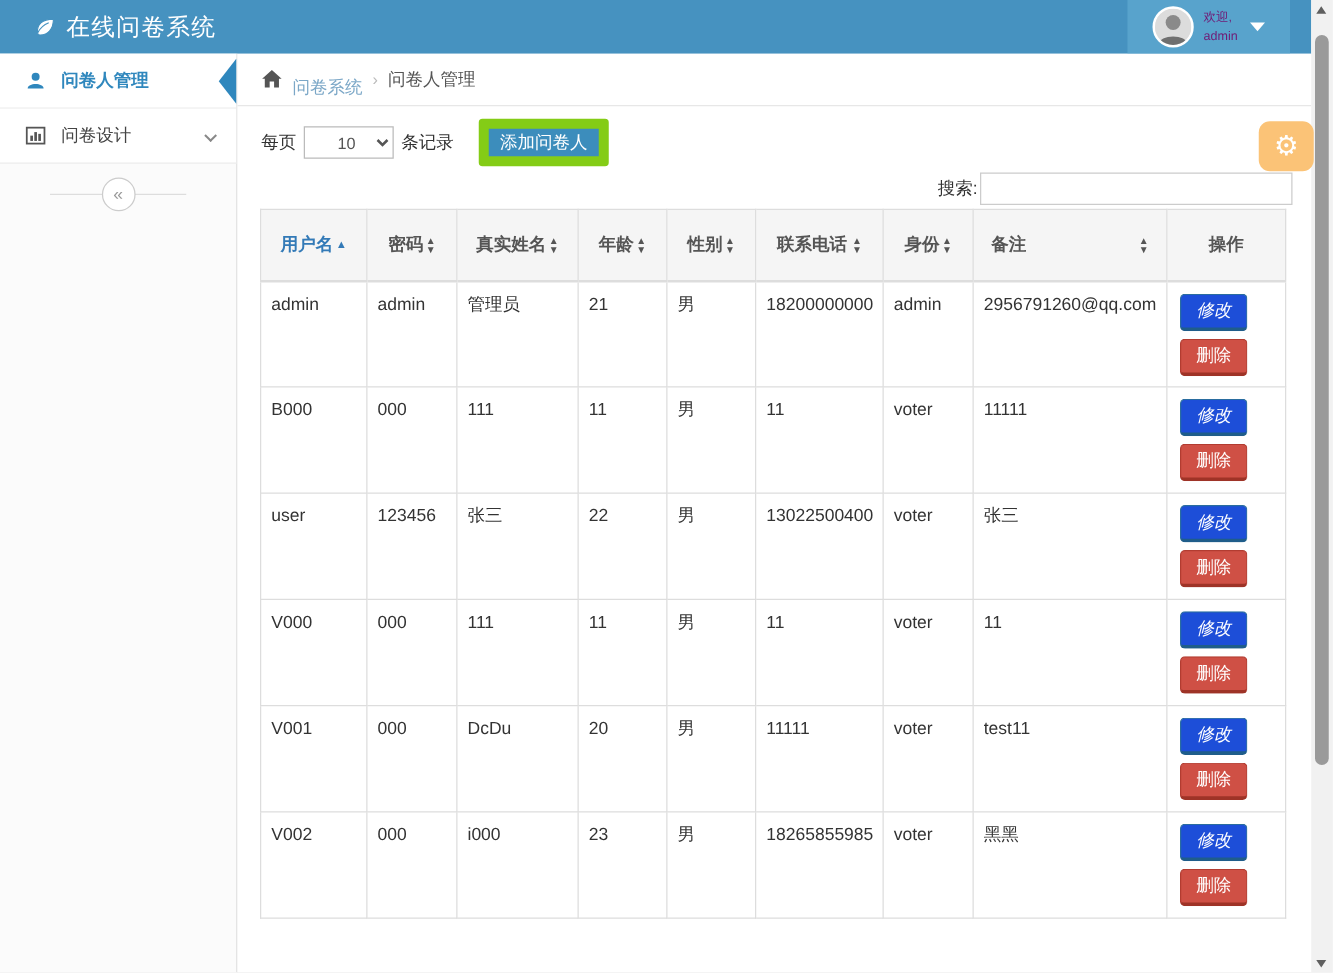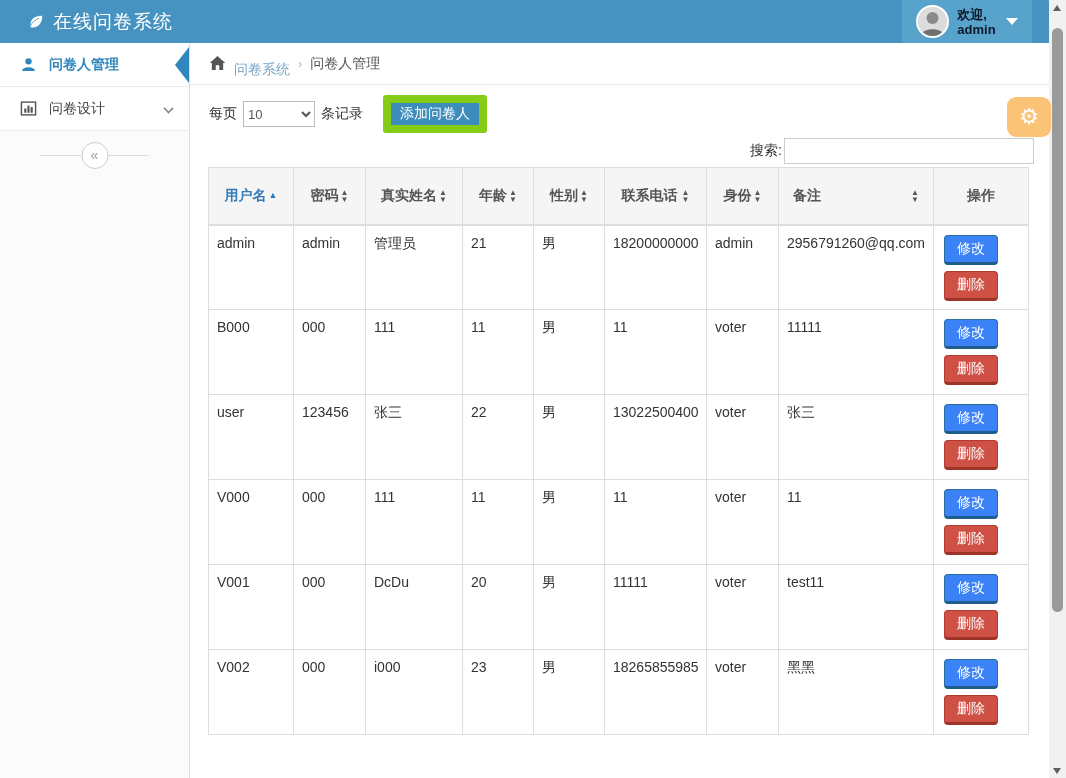--- a/index.html
+++ b/index.html
@@ -6,62 +6,62 @@
   html,body { background:#e9e9e9; }
   body { font-family:"Liberation Sans","DejaVu Sans",sans-serif; }
   .page { position:relative; width:1066px; height:778px; background:#fff; overflow:hidden; margin:0 auto; }
 
   
   .navbar { position:absolute; left:0; top:0; width:1049px; height:43px; background:#4692c0; display:flex; align-items:center; }
   .brand { display:flex; align-items:center; gap:9px; padding-left:27px; color:#fff; font-size:19px; letter-spacing:1px; }
   .brand svg { display:block; }
   .nav-user { position:absolute; right:17px; top:0; height:43px; width:130px; background:#58a3cc; display:flex; align-items:center; justify-content:center; gap:8px; cursor:pointer; }
   .avatar { width:33px; height:33px; border-radius:50%; border:2px solid #fff; background:#e8e8e8; overflow:hidden; flex:0 0 auto; }
-  .welcome { color:#0f172a; font-size:13px; line-height:15px; font-weight:700; }
+  .welcome { color:#701a75; font-size:10px; line-height:15px; font-weight:400; }
   .caret-down { width:0; height:0; border-left:6px solid transparent; border-right:6px solid transparent; border-top:7px solid #fff; margin-left:2px; }
 
   
   .sidebar { position:absolute; left:0; top:43px; width:190px; height:735px; background:#fbfbfb; border-right:1px solid #ddd; }
   .side-item { position:relative; height:44px; display:flex; align-items:center; gap:12px; padding-left:20px; background:#fff; border-bottom:1px solid #ececec; font-size:14px; color:#444; cursor:pointer; }
   .side-item.active { color:#2f87bd; font-weight:700; }
   .side-wedge { position:absolute; right:0; top:4px; width:0; height:0; border-top:18px solid transparent; border-bottom:18px solid transparent; border-right:14px solid #2f87bd; }
   .side-chevron { position:absolute; right:16px; top:17px; width:9px; height:9px; border-right:2px solid #888; border-bottom:2px solid #888; transform:rotate(45deg) scale(.8); }
   .side-collapse { position:relative; height:50px; }
   .side-collapse .line { position:absolute; left:40px; right:40px; top:24px; border-top:1px solid #ddd; }
   .collapse-btn { position:absolute; left:50%; top:11px; transform:translateX(-50%); width:27px; height:27px; border-radius:50%; background:#fff; border:1px solid #ccc; color:#999; font-size:14px; line-height:24px; text-align:center; cursor:pointer; }
 
   
   .main { position:absolute; left:190px; top:43px; width:859px; height:735px; background:#fff; }
   .breadcrumb-bar { height:42px; border-bottom:1px solid #e7e7e7; display:flex; align-items:center; gap:8px; padding-left:19px; font-size:14px; }
   .bc-link { color:#7ba7c7; cursor:pointer;margin-top:13px; }
   .bc-sep { color:#bbb; font-size:13px; }
   .bc-current { color:#555; }
 
   .toolbar { display:flex; align-items:center; gap:6px; padding:10px 0 0 19px; font-size:14px; color:#333; }
-  .per-page-select { width:72px; height:26px; border:1px solid #bbb; background:#fff; color:#555; font-size:13px; padding-left:0; }
+  .per-page-select { width:72px; height:26px; border:1px solid #bbb; background:#fff; color:#555; font-size:13px; padding-left:22px; }
   .add-btn { margin-left:14px; background:#3c8dbc; border:8px solid #84cc16; color:#fff; font-size:14px; padding:2px 9px; border-radius:3px; cursor:pointer; font-family:inherit; }
   .search-row { position:relative; height:32px; margin-top:2px; display:flex; justify-content:flex-end; align-items:center; padding-right:15px; font-size:14px; color:#333; }
   .search-input { width:250px; height:26px; border:1px solid #ccc; margin-left:2px; padding:0 6px; font-size:13px; font-family:inherit; }
   .gear-btn { position:absolute; top:54px; right:-2px; width:44px; height:40px; background:#fbc377; border:none; border-radius:9px; color:#fff; font-size:22px; line-height:38px; text-align:center; cursor:pointer; z-index:5; }
 
   
   table.grid { border-collapse:collapse; margin-left:18px; table-layout:fixed; width:820px; font-size:14px; }
   .grid th { height:57px; background:#f5f5f5; border:1px solid #ddd; border-bottom:2px solid #ddd; color:#555; font-weight:700; vertical-align:middle; padding:0; cursor:pointer; }
   .grid td { height:85px; border:1px solid #ddd; vertical-align:top; padding:9px 8px 0 8px; color:#333; background:#fff; }
   .th-inner { display:flex; flex-direction:row; align-items:center; justify-content:center; gap:2px; }
   .th-inner.inline { flex-direction:row; gap:4px; }
   .th-inner.spread { flex-direction:row; justify-content:space-between; padding:0 14px; }
   .sort-stack { display:flex; flex-direction:column; font-size:8px; line-height:7px; color:#555; }
   .sort-asc { color:#337ab7; font-size:9px; line-height:9px; }
   .th-label.sorted { color:#337ab7; }
   .w-username{width:85px} .w-password{width:72px} .w-realname{width:97px}
   .w-age{width:71px} .w-gender{width:71px} .w-phone{width:102px}
   .w-identity{width:72px} .w-remark{width:155px} .w-action{width:95px}
   .cell-btn { display:block; width:54px; padding:4px 0; margin:0 0 6px 2px; border-radius:4px; color:#fff; font-size:14px; font-family:inherit; text-align:center; cursor:pointer; }
-  .btn-edit { background:#3b82f6; border:1px solid #2a6da0; border-bottom:3px solid #1f5d8a; }
+  .btn-edit { background:#1d4ed8; border:1px solid #2a6da0; border-bottom:3px solid #1f5d8a;font-style:italic; }
   .btn-del { background:#cf5045; border:1px solid #b23c31; border-bottom:3px solid #9e3327; }
 
   
   .scrollbar { position:absolute; right:0; top:0; width:17px; height:778px; background:#f1f1f1; }
   .sb-up, .sb-down { position:absolute; left:0; width:17px; height:16px; cursor:pointer; }
   .sb-up{top:0} .sb-down{bottom:0}
   .sb-up::after { content:""; position:absolute; left:4px; top:5px; border-left:4.5px solid transparent; border-right:4.5px solid transparent; border-bottom:6px solid #5f5f5f; }
   .sb-down::after { content:""; position:absolute; left:4px; top:6px; border-left:4.5px solid transparent; border-right:4.5px solid transparent; border-top:6px solid #5f5f5f; }
   .sb-thumb { position:absolute; left:3px; top:28px; width:11px; height:584px; background:#9a9a9a; border-radius:6px; cursor:pointer; }
 

